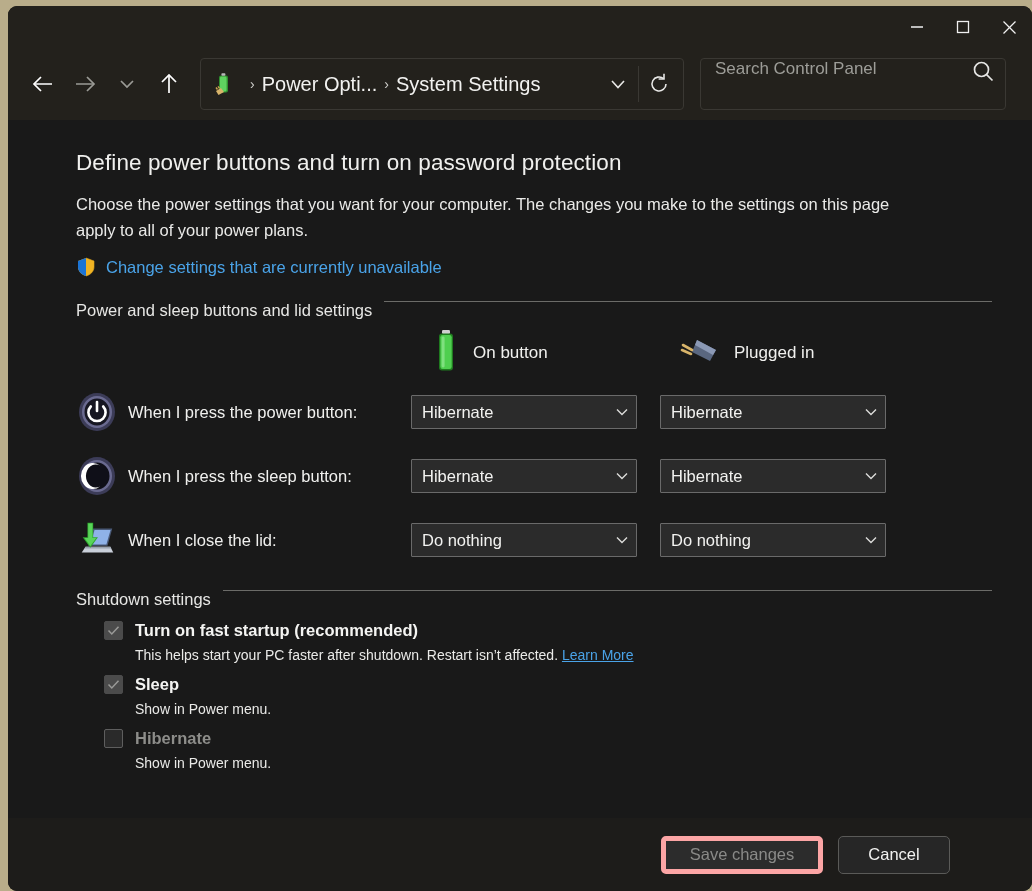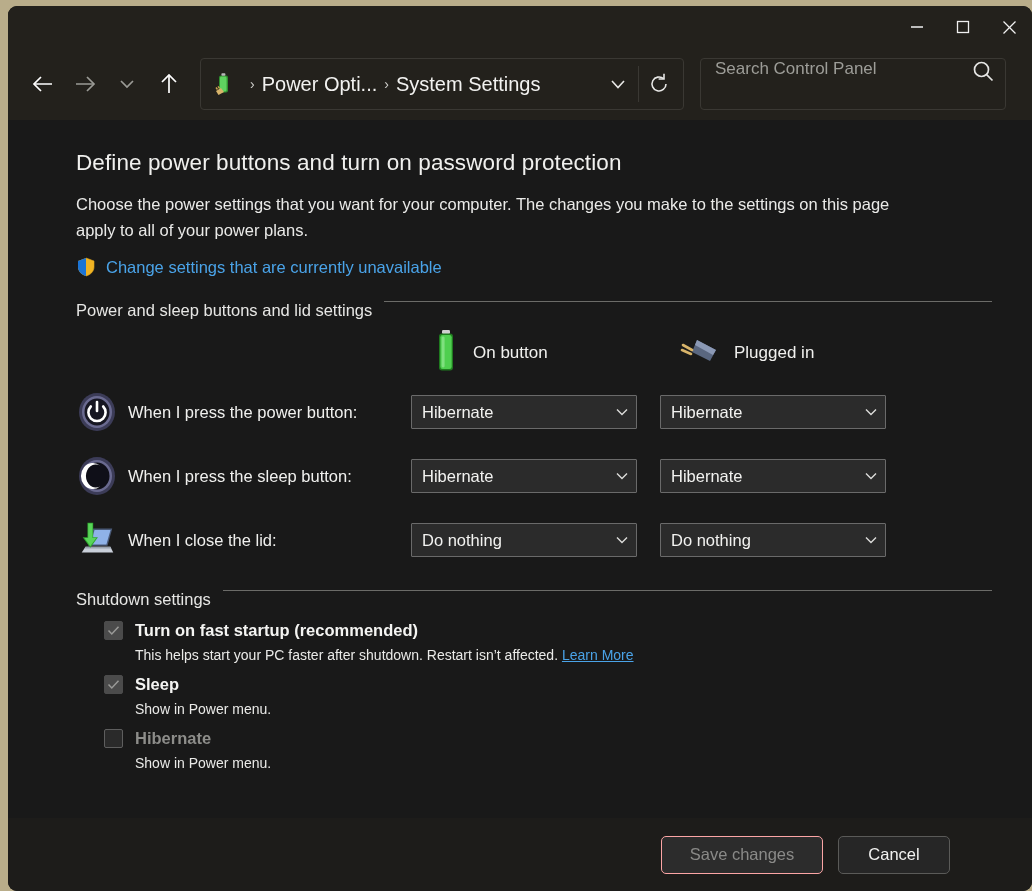--- a/index.html
+++ b/index.html
@@ -328,21 +328,21 @@
     border-radius: 5px;
     display: flex;
     align-items: center;
     justify-content: center;
     font-size: 16.5px;
     box-sizing: border-box;
     padding: 0 20px;
   }
   #save-changes-button {
     background: #2c2c2c;
-    border: 1px solid #fca5a5;
+    border: 5px solid #fca5a5;
     color: #8a8a88;
     width: 162px;
     margin-right: 15px;
   }
   #cancel-button {
     background: #262626;
     border: 1px solid #5a5a58;
     color: #f2f2f0;
     width: 112px;
   }

